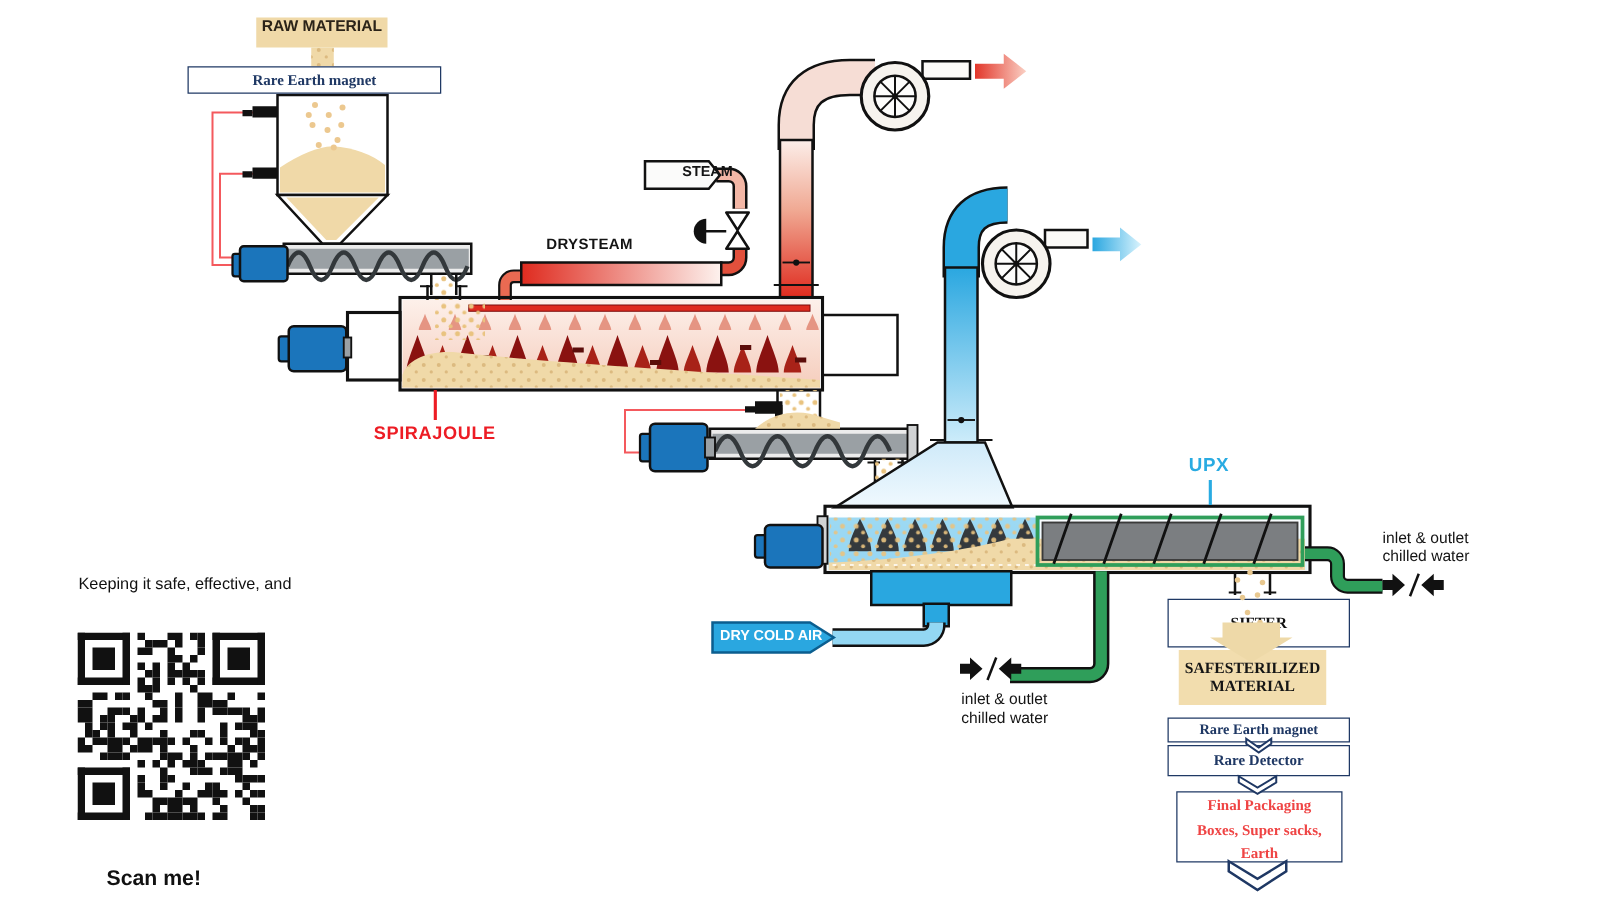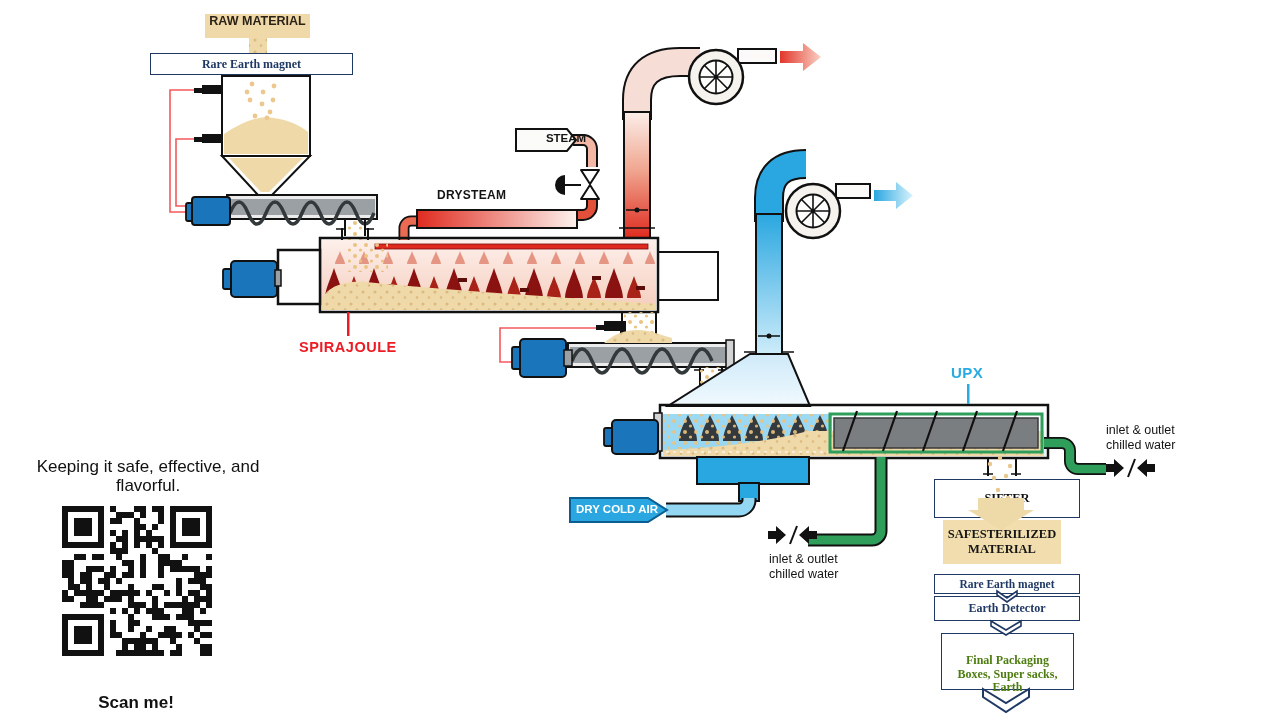--- a/index.html
+++ b/index.html
@@ -354,32 +354,31 @@
 <div class="fbox" style="left:943px;top:520px;width:118px;height:44px;border:none;background:#f2ddae;font-size:12.5px;line-height:15px;color:#151515">
   <div>SAFESTERILIZED</div>
   <div>MATERIAL</div>
 </div>
 
 <div class="fbox" style="left:934px;top:574px;width:146px;height:20px;font-size:11.5px;color:#1f3864">
   <span>Rare Earth magnet</span>
 </div>
 
 <div class="fbox" style="left:934px;top:596px;width:146px;height:25px;font-size:12px;color:#1f3864">
-  <span>Earth Detector</span>
-</div>
-
-<div class="fbox" style="left:941px;top:633px;width:133px;height:57px;font-size:12px;line-height:13px;color:#4d7c0f;justify-content:space-between;padding-top:20px">
+  <span>Rare Detector</span>
+</div>
+
+<div class="fbox" style="left:941px;top:633px;width:133px;height:57px;font-size:12px;line-height:13px;color:#ef4444;justify-content:space-between;padding-top:4px">
   <div>Final Packaging</div>
   <div style="margin-top:1px">Boxes, Super sacks,</div>
   <div>Earth</div>
 </div>
 
-<div class="lbl" style="left:28px;top:457px;width:240px;text-align:center;font-size:17px;line-height:19px;color:#111">
+<div class="lbl" style="left:28px;top:457px;width:240px;text-align:center;font-size:13px;line-height:19px;color:#111">
   <div>Keeping it safe, effective, and</div>
-  <div>flavorful.</div>
 </div>
 
 <svg id="qr-svg" width="150" height="150" viewBox="0 0 150 150" style="left:62px;top:506px;z-index:2">
       <rect x="48" y="0" width="6" height="6" fill="#111"></rect>
       <rect x="72" y="0" width="6" height="6" fill="#111"></rect>
       <rect x="78" y="0" width="6" height="6" fill="#111"></rect>
       <rect x="90" y="0" width="6" height="6" fill="#111"></rect>
       <rect x="96" y="0" width="6" height="6" fill="#111"></rect>
       <rect x="54" y="6" width="6" height="6" fill="#111"></rect>
       <rect x="60" y="6" width="6" height="6" fill="#111"></rect>
@@ -601,21 +600,21 @@
       <rect x="108" y="0" width="6" height="42" fill="#111"></rect>
       <rect x="144" y="0" width="6" height="42" fill="#111"></rect>
       <rect x="120" y="12" width="18" height="18" fill="#111"></rect>
       <rect x="0" y="108" width="42" height="6" fill="#111"></rect>
       <rect x="0" y="144" width="42" height="6" fill="#111"></rect>
       <rect x="0" y="108" width="6" height="42" fill="#111"></rect>
       <rect x="36" y="108" width="6" height="42" fill="#111"></rect>
       <rect x="12" y="120" width="18" height="18" fill="#111"></rect>
     </svg>
 
-<div class="lbl b" style="left:76px;top:693px;width:120px;text-align:center;font-size:17px;color:#111">Scan me!</div>
+<div class="lbl b" style="left:63px;top:693px;width:120px;text-align:center;font-size:17px;color:#111">Scan me!</div>
 
 <svg width="180" height="270" viewBox="0 0 180 270" style="left:930px;top:450px;z-index:5">
   <g fill="#e8c890">
     <circle cx="60" cy="14" r="2.2"></circle>
         <circle cx="70" cy="8" r="2.2"></circle>
         <circle cx="80" cy="16" r="2.2"></circle>
     <circle cx="64" cy="28" r="2.2"></circle>
         <circle cx="76" cy="26" r="2.2"></circle>
         <circle cx="68" cy="40" r="2.2"></circle>
     <circle cx="60" cy="50" r="2.2"></circle>

